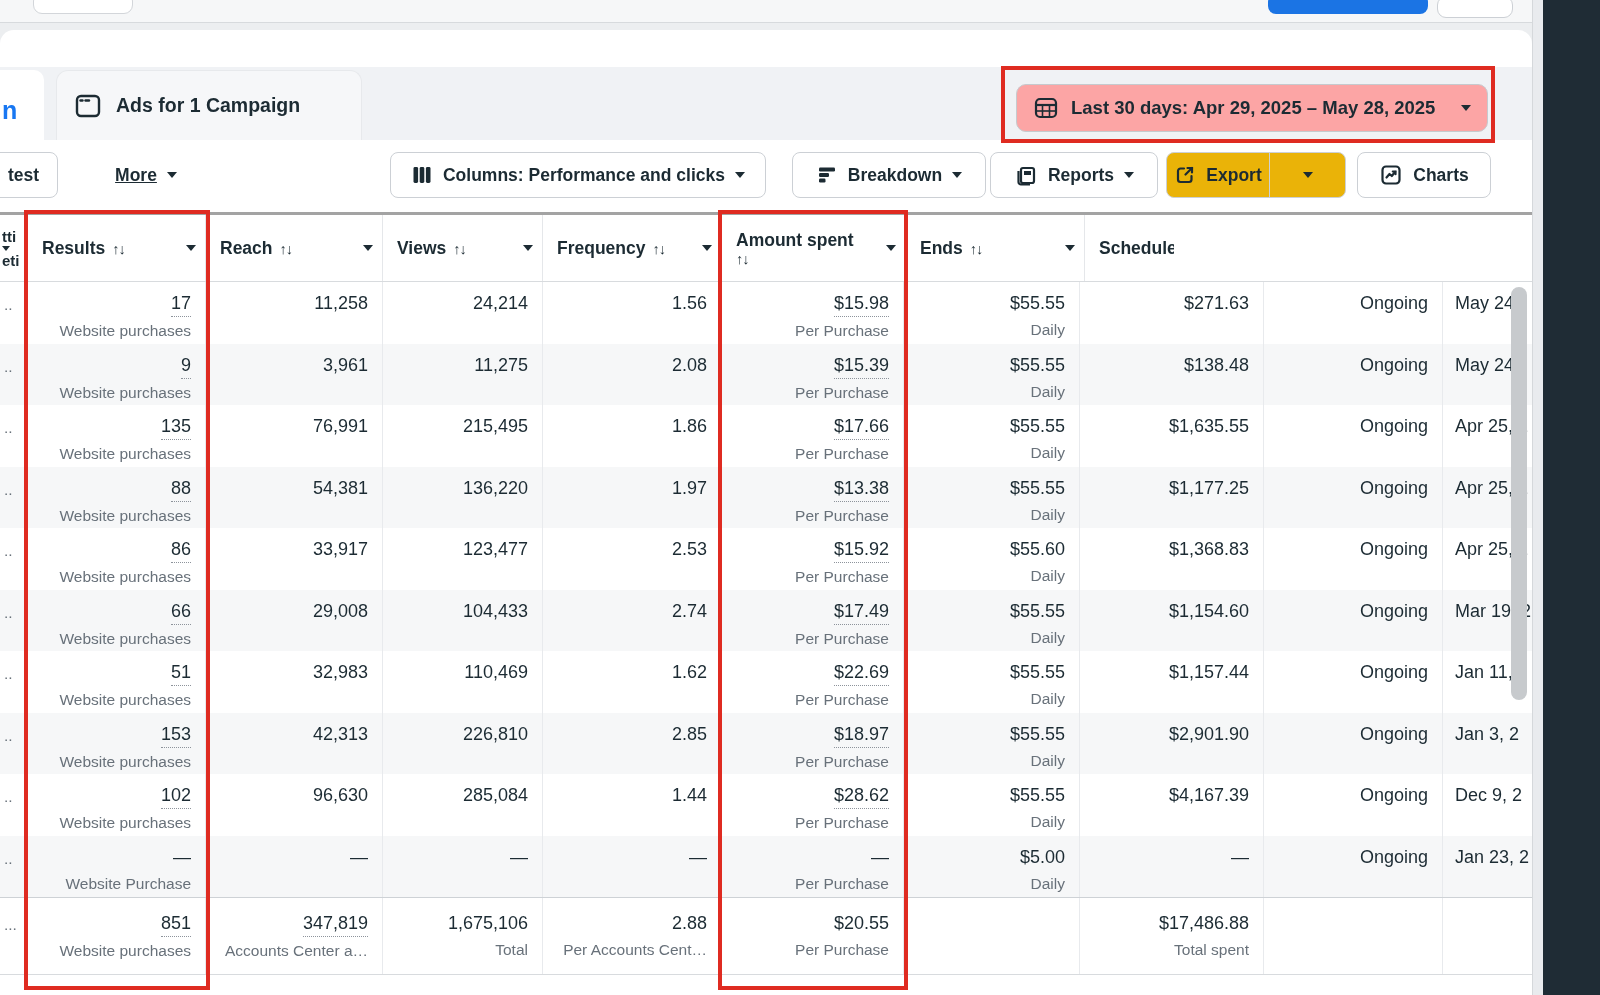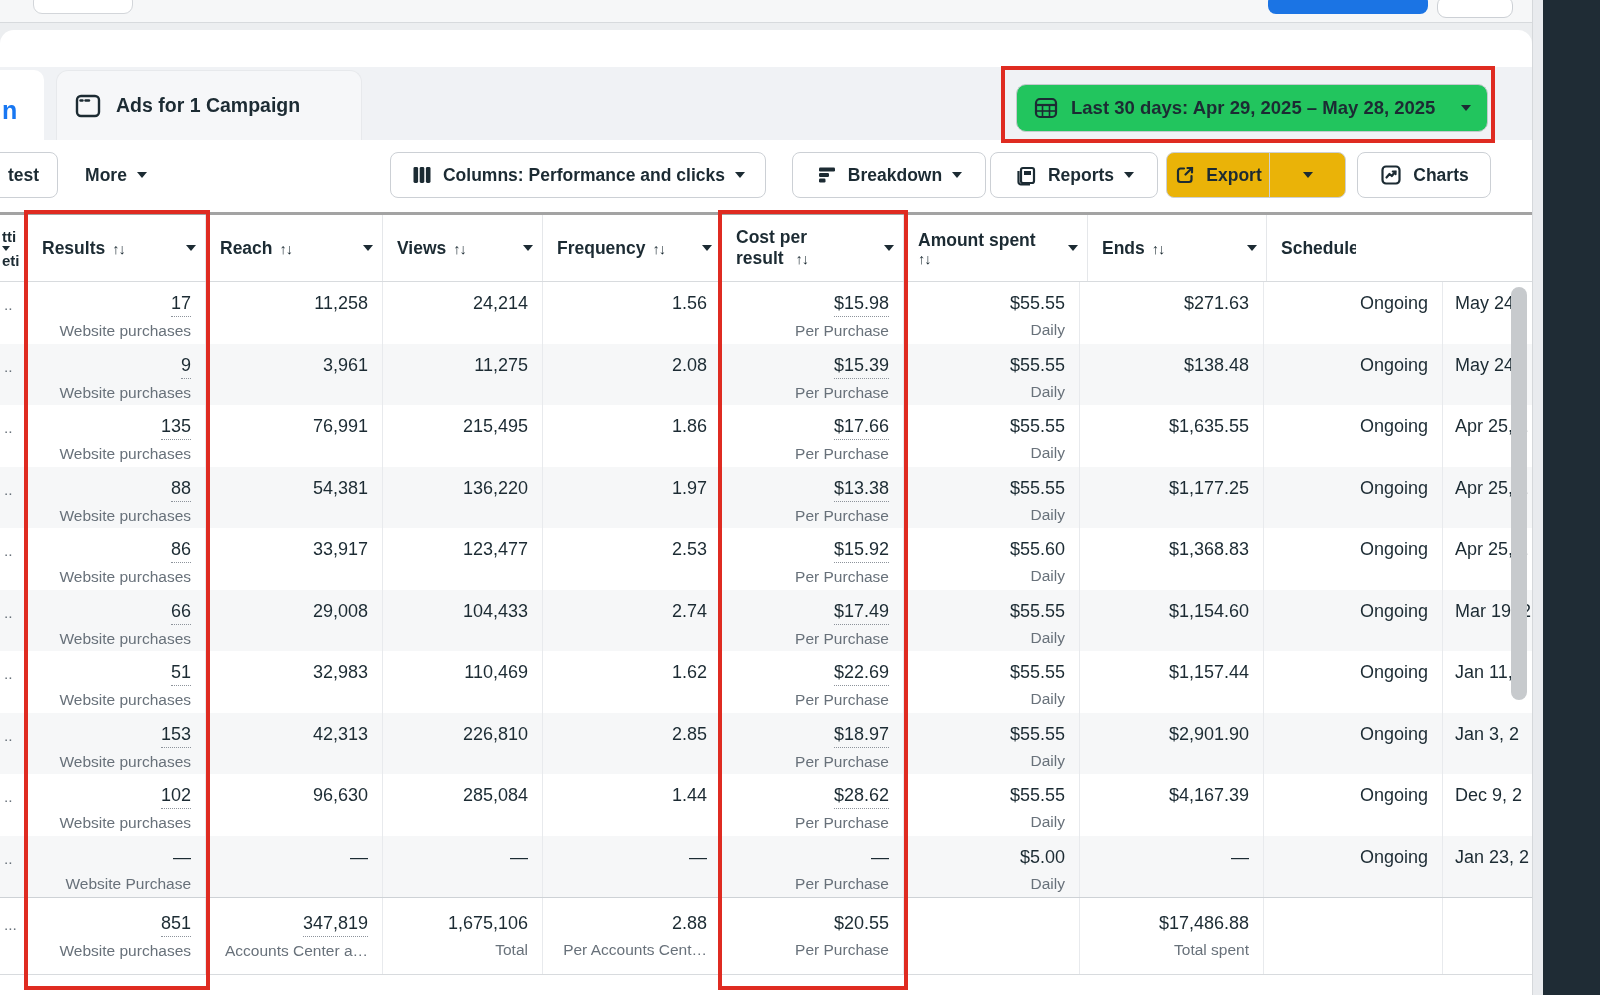--- a/index.html
+++ b/index.html
@@ -14,28 +14,28 @@
   .blue-btn { position:absolute; left:1268px; top:-6px; width:160px; height:20px; background:#1b74e4; border-radius:8px; }
   .white-btn { position:absolute; left:1437px; top:-4px; width:76px; height:22px; background:#fff; border:1px solid #ccd0d5; border-radius:9px; }
   
   .card { position:absolute; left:0; top:30px; width:1532px; height:965px; background:#fff; border-radius:14px 14px 0 0; }
   .tabstrip { position:absolute; left:0; top:67px; width:1532px; height:73px; background:#f0f2f5; }
   .active-tab { position:absolute; left:-24px; top:3px; width:68px; height:70px; background:#fff; border-radius:0 10px 0 0; }
   .active-tab .frag { position:absolute; left:26px; top:26px; font-size:25px; font-weight:700; color:#1877f2; }
   .ads-tab { position:absolute; left:56px; top:3px; width:306px; height:70px; background:#f6f7f9; border:1px solid #e7e9ec; border-bottom:none; border-radius:12px 12px 0 0; display:flex; align-items:center; gap:13px; padding-left:16px; }
   .ads-tab .lbl { font-size:19.5px; font-weight:700; }
   
-  .date-btn { position:absolute; left:1016px; top:84px; width:472px; height:48px; background:#22c55e; border:1px solid #c6cace; border-radius:10px; display:flex; align-items:center; gap:12px; padding:0 16px; }
+  .date-btn { position:absolute; left:1016px; top:84px; width:472px; height:48px; background:#fca5a5; border:1px solid #c6cace; border-radius:10px; display:flex; align-items:center; gap:12px; padding:0 16px; }
   .date-btn .lbl { font-size:18.5px; font-weight:600; white-space:nowrap; }
   
   .btn { position:absolute; top:152px; height:46px; background:#fff; border:1px solid #ccd0d5; border-radius:8px; display:flex; align-items:center; justify-content:center; gap:10px; font-size:17.5px; font-weight:600; color:#1c2b33; padding:0 14px; }
   .btn .ico { display:flex; align-items:center; }
   .caret { width:0; height:0; border-left:5.5px solid transparent; border-right:5.5px solid transparent; border-top:6.5px solid #1c2b33; }
   .btn-test { left:-62px; width:120px; justify-content:flex-end; padding-right:18px; }
-  .btn-more { left:66px; width:100px; border:none; background:transparent; }
+  .btn-more { left:96px; width:100px; border:none; background:transparent;text-decoration:underline; }
   .btn-columns { left:390px; width:376px; }
   .btn-breakdown { left:792px; width:194px; }
   .btn-reports { left:990px; width:168px; }
   .export-group { position:absolute; left:1166px; top:152px; width:180px; height:46px; background:#eab308; border:1px solid #ccd0d5; border-radius:8px; display:flex; }
   .export-main { flex:0 0 103px; display:flex; align-items:center; justify-content:center; gap:10px; font-size:17.5px; font-weight:600; border-right:1px solid #ccd0d5; }
   .export-caret { flex:1; display:flex; align-items:center; justify-content:center; }
   .btn-charts { left:1357px; width:134px; }
   
   .table { position:absolute; left:0; top:212px; width:1532px; }
   .thead { display:flex; height:70px; border-top:3px solid #a3a3a3; border-bottom:1px solid #d8dbde; background:#fff; }
@@ -202,24 +202,20 @@
           <span class="hcaret"></span>
         </div>
       <div class="th c-views">
           <span class="hl"><span>Views</span><span class="sort">↑↓</span></span>
           <span class="hcaret"></span>
         </div>
       <div class="th c-freq">
           <span class="hl"><span>Frequency</span><span class="sort">↑↓</span></span>
           <span class="hcaret"></span>
         </div>
-      <div class="th c-cost">
-          <span class="hl"><span>Cost per result</span> <span class="sort">↑↓</span></span>
-          <span class="hcaret"></span>
-        </div>
       <div class="th c-spent">
           <span class="hl"><span>Amount spent</span><span class="sort">↑↓</span></span>
           <span class="hcaret"></span>
         </div>
       <div class="th c-ends">
           <span class="hl"><span>Ends</span><span class="sort">↑↓</span></span>
           <span class="hcaret"></span>
         </div>
       <div class="th c-sched">
           <span class="hl"><span>Schedule</span></span>

